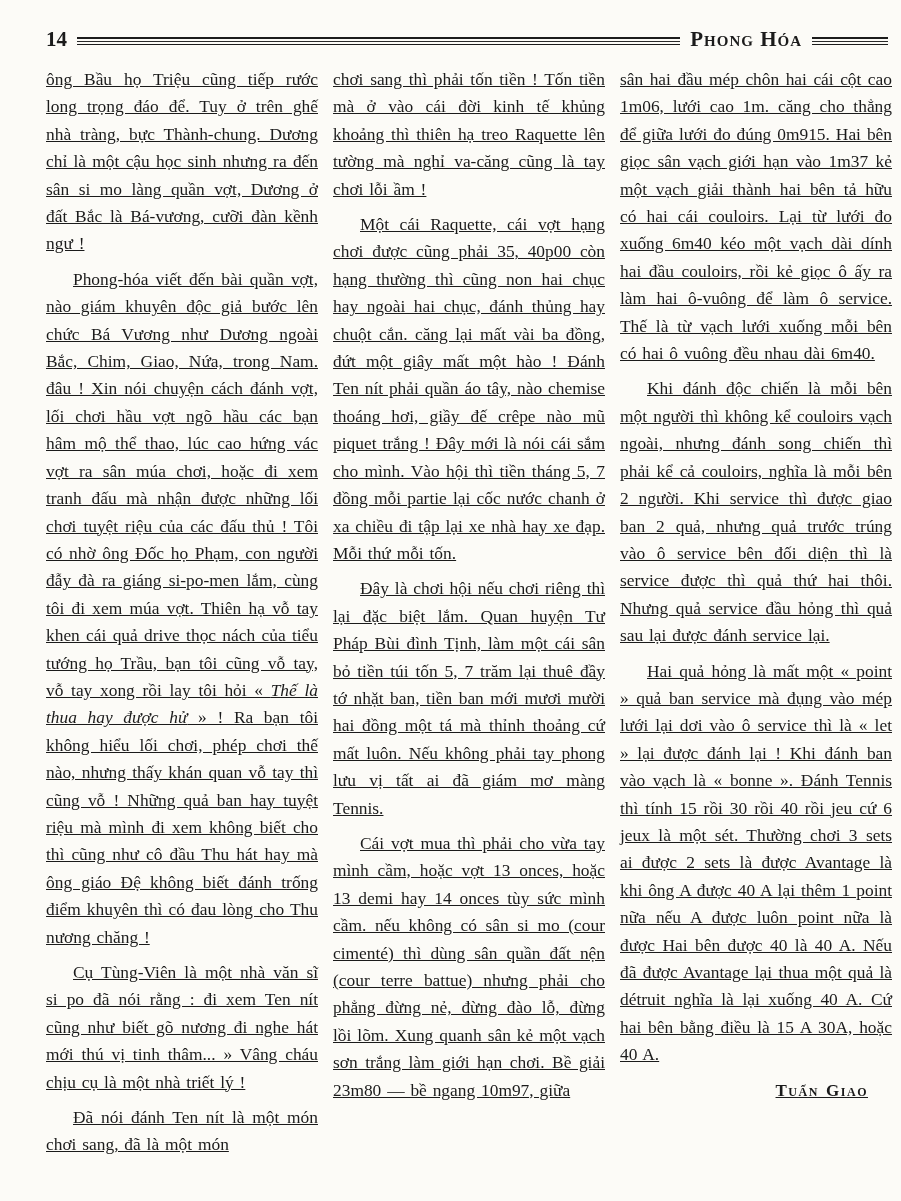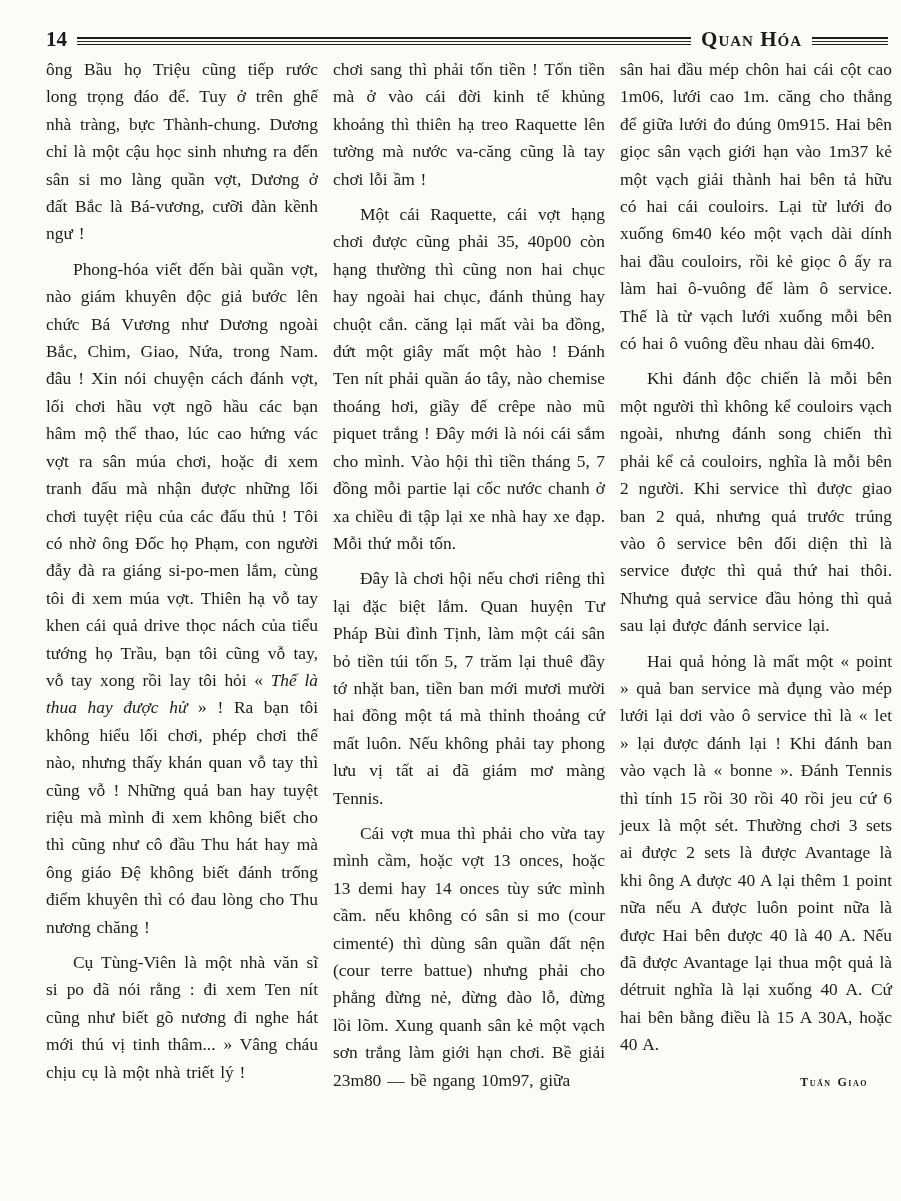--- a/index.html
+++ b/index.html
@@ -2,67 +2,68 @@
 <html><head>
 <meta charset="utf-8">
 <style>
   html,body{margin:0;padding:0;background:#e8e8e4;}
   .page{
     width:901px;height:1201px;margin:0 auto;box-sizing:border-box;
     background:#fcfbf7;color:#1b1b1b;position:relative;
     padding:26px 13px 0 46px;
     font-family:"Liberation Serif", serif;
   }
-  .masthead{display:flex;align-items:center;gap:10px;height:30px;}
+  .masthead{display:flex;align-items:center;gap:10px;height:30px;margin-bottom:10px;}
   .pagenum{font-weight:bold;font-size:21px;line-height:1;transform:translateY(-2px);}
   .rule{
     height:8px;
     background:
       linear-gradient(#1c1c1c,#1c1c1c) 0 0/100% 2px no-repeat,
       linear-gradient(#2a2a2a,#2a2a2a) 0 4px/100% 1px no-repeat,
       linear-gradient(#1c1c1c,#1c1c1c) 0 7px/100% 1px no-repeat;
   }
   .rule-left{flex:1;}
   .rule-right{width:76px;}
   .masthead-title{
     font-weight:bold;font-size:21px;line-height:1;white-space:nowrap;
     font-variant:small-caps;letter-spacing:1px;transform:translateY(-2px);
   }
-  .columns{display:flex;gap:15px;align-items:flex-start;}
+  .columns{display:flex;gap:15px;align-items:flex-start;text-decoration:underline;}
   .col{
     width:272px;flex:0 0 272px;
     font-size:17.4px;line-height:27.4px;
     text-align:justify;text-justify:inter-word;
     word-spacing:1.5px;
   }
   .col p{margin:0 0 8px 0;}
   .col p.indent{text-indent:27px;}
   .col p.align-right{text-align:right;padding-right:24px;}
   .ital{font-style:italic;}
-  .smallcaps{font-variant:small-caps;letter-spacing:1.5px;font-weight:bold;font-size:12px;}
+  .smallcaps{font-variant:small-caps;letter-spacing:1.5px;font-weight:bold;font-size:17px;}
 </style>
 </head>
 <body>
 
 <div class="page">
   <header class="masthead">
     <span class="pagenum">14</span>
     <div class="rule rule-left"></div>
-    <span class="masthead-title">Quan Hóa</span>
+    <span class="masthead-title">Phong Hóa</span>
     <div class="rule rule-right"></div>
   </header>
 
   <main class="columns">
     <section class="col">
         <p class=""><span>ông Bầu họ Triệu cũng tiếp rước long trọng đáo để. Tuy ở trên ghế nhà tràng, bực Thành-chung. Dương chỉ là một cậu học sinh nhưng ra đến sân si mo làng quần vợt, Dương ở đất Bắc là Bá-vương, cưỡi đàn kềnh ngư !</span></p>
         <p class="indent"><span>Phong-hóa viết đến bài quần vợt, nào giám khuyên độc giả bước lên chức Bá Vương như Dương ngoài Bắc, Chim, Giao, Nứa, trong Nam. đâu ! Xin nói chuyện cách đánh vợt, lối chơi hầu vợt ngõ hầu các bạn hâm mộ thể thao, lúc cao hứng vác vợt ra sân múa chơi, hoặc đi xem tranh đấu mà nhận được những lối chơi tuyệt riệu của các đấu thủ ! Tôi có nhờ ông Đốc họ Phạm, con người đẫy đà ra giáng si-po-men lắm, cùng tôi đi xem múa vợt. Thiên hạ vỗ tay khen cái quả drive thọc nách của tiểu tướng họ Trầu, bạn tôi cũng vỗ tay, vỗ tay xong rồi lay tôi hỏi « </span><span class="ital">Thế là thua hay được hử</span><span> » ! Ra bạn tôi không hiểu lối chơi, phép chơi thế nào, nhưng thấy khán quan vỗ tay thì cũng vỗ ! Những quả ban hay tuyệt riệu mà mình đi xem không biết cho thì cũng như cô đầu Thu hát hay mà ông giáo Đệ không biết đánh trống điểm khuyên thì có đau lòng cho Thu nương chăng !</span></p>
         <p class="indent"><span>Cụ Tùng-Viên là một nhà văn sĩ si po đã nói rằng : đi xem Ten nít cũng như biết gõ nương đi nghe hát mới thú vị tinh thâm... » Vâng cháu chịu cụ là một nhà triết lý !</span></p>
+        <p class="indent"><span>Đã nói đánh Ten nít là một món chơi sang, đã là một món</span></p>
       </section>
     <section class="col">
-        <p class=""><span>chơi sang thì phải tốn tiền ! Tốn tiền mà ở vào cái đời kinh tế khủng khoảng thì thiên hạ treo Raquette lên tường mà nước va-căng cũng là tay chơi lỗi ầm !</span></p>
+        <p class=""><span>chơi sang thì phải tốn tiền ! Tốn tiền mà ở vào cái đời kinh tế khủng khoảng thì thiên hạ treo Raquette lên tường mà nghỉ va-căng cũng là tay chơi lỗi ầm !</span></p>
         <p class="indent"><span>Một cái Raquette, cái vợt hạng chơi được cũng phải 35, 40p00 còn hạng thường thì cũng non hai chục hay ngoài hai chục, đánh thủng hay chuột cắn. căng lại mất vài ba đồng, đứt một giây mất một hào ! Đánh Ten nít phải quần áo tây, nào chemise thoáng hơi, giầy đế crêpe nào mũ piquet trắng ! Đây mới là nói cái sắm cho mình. Vào hội thì tiền tháng 5, 7 đồng mỗi partie lại cốc nước chanh ở xa chiều đi tập lại xe nhà hay xe đạp. Mỗi thứ mỗi tốn.</span></p>
         <p class="indent"><span>Đây là chơi hội nếu chơi riêng thì lại đặc biệt lắm. Quan huyện Tư Pháp Bùi đình Tịnh, làm một cái sân bỏ tiền túi tốn 5, 7 trăm lại thuê đầy tớ nhặt ban, tiền ban mới mươi mười hai đồng một tá mà thỉnh thoảng cứ mất luôn. Nếu không phải tay phong lưu vị tất ai đã giám mơ màng Tennis.</span></p>
         <p class="indent"><span>Cái vợt mua thì phải cho vừa tay mình cầm, hoặc vợt 13 onces, hoặc 13 demi hay 14 onces tùy sức mình cầm. nếu không có sân si mo (cour cimenté) thì dùng sân quần đất nện (cour terre battue) nhưng phải cho phẳng đừng nẻ, đừng đào lỗ, đừng lồi lõm. Xung quanh sân kẻ một vạch sơn trắng làm giới hạn chơi. Bề giải 23m80 — bề ngang 10m97, giữa</span></p>
       </section>
     <section class="col">
         <p class=""><span>sân hai đầu mép chôn hai cái cột cao 1m06, lưới cao 1m. căng cho thẳng để giữa lưới đo đúng 0m915. Hai bên giọc sân vạch giới hạn vào 1m37 kẻ một vạch giải thành hai bên tả hữu có hai cái couloirs. Lại từ lưới đo xuống 6m40 kéo một vạch dài dính hai đầu couloirs, rồi kẻ giọc ô ấy ra làm hai ô-vuông để làm ô service. Thế là từ vạch lưới xuống mỗi bên có hai ô vuông đều nhau dài 6m40.</span></p>
         <p class="indent"><span>Khi đánh độc chiến là mỗi bên một người thì không kể couloirs vạch ngoài, nhưng đánh song chiến thì phải kể cả couloirs, nghĩa là mỗi bên 2 người. Khi service thì được giao ban 2 quả, nhưng quả trước trúng vào ô service bên đối diện thì là service được thì quả thứ hai thôi. Nhưng quả service đầu hỏng thì quả sau lại được đánh service lại.</span></p>
         <p class="indent"><span>Hai quả hỏng là mất một « point » quả ban service mà đụng vào mép lưới lại dơi vào ô service thì là « let » lại được đánh lại ! Khi đánh ban vào vạch là « bonne ». Đánh Tennis thì tính 15 rồi 30 rồi 40 rồi jeu cứ 6 jeux là một sét. Thường chơi 3 sets ai được 2 sets là được Avantage là khi ông A được 40 A lại thêm 1 point nữa nếu A được luôn point nữa là được Hai bên được 40 là 40 A. Nếu đã được Avantage lại thua một quả là détruit nghĩa là lại xuống 40 A. Cứ hai bên bằng điều là 15 A 30A, hoặc 40 A.</span></p>
         <p class=" align-right"><span class="smallcaps">Tuấn Giao</span></p>
       </section>

